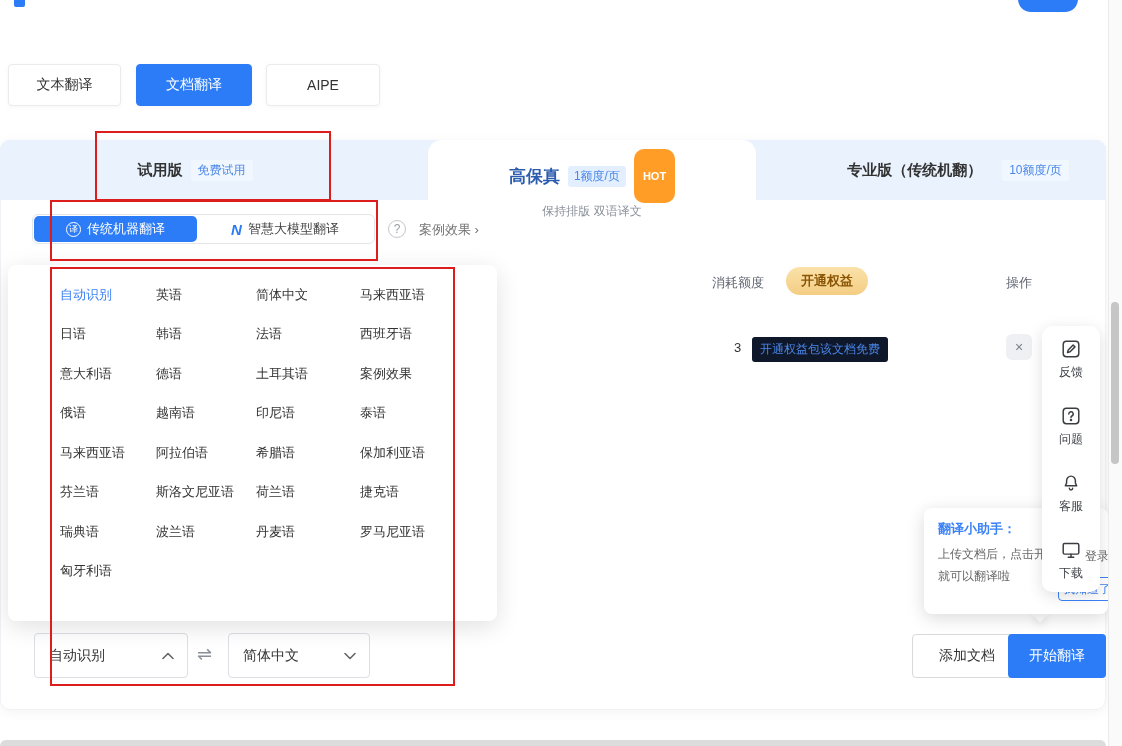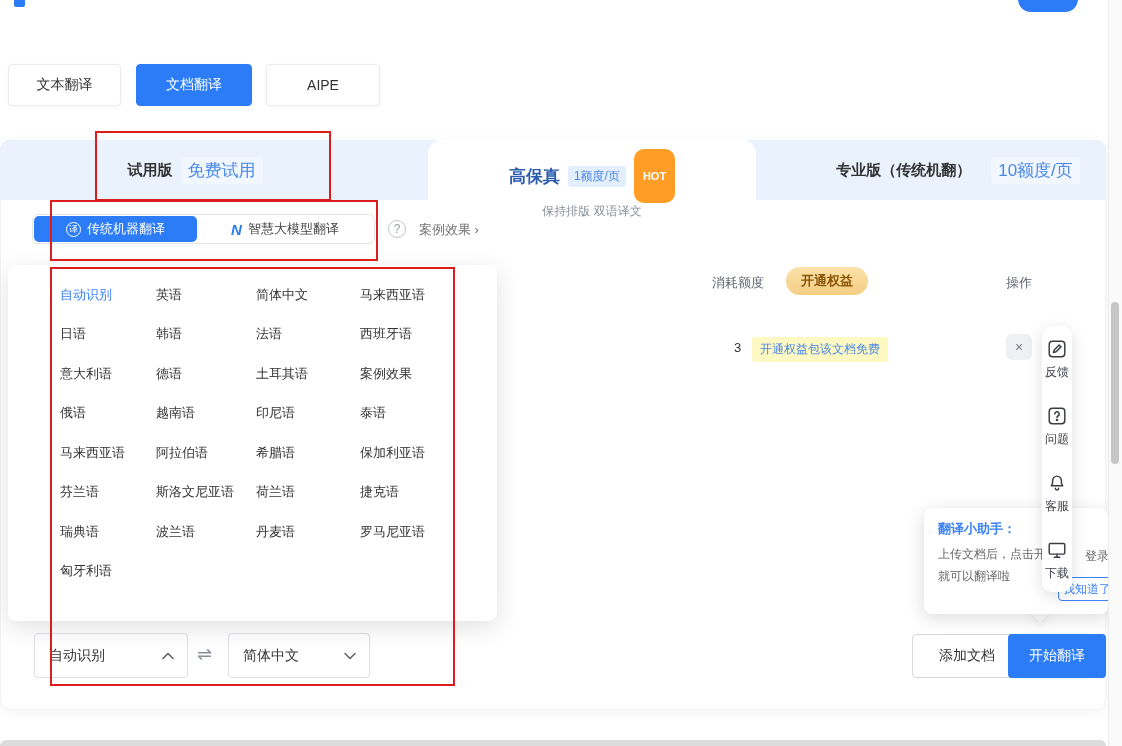--- a/index.html
+++ b/index.html
@@ -8,21 +8,21 @@
   body { position:relative; background:#fff; color:#333;
          font-family:"Liberation Sans","DejaVu Sans",sans-serif; }
   .abs { position:absolute; }
   .fc { display:flex; align-items:center; justify-content:center; }
 
   .nav-tab { top:64px; height:42px; background:#fff; border:1px solid #ebebeb;
              border-radius:4px; font-size:14px; color:#333; cursor:pointer;
              box-shadow:0 1px 4px rgba(0,0,0,.04); }
   .nav-tab.active { background:var(--primary); color:#fff; border-color:var(--primary); }
 
-  .band-badge { background:#f0f7ff; color:var(--blue-text); font-size:17px;
+  .band-badge { background:#f0f7ff; color:var(--blue-text); font-size:12px;
                 padding:2px 7px; border-radius:3px; white-space:nowrap; }
   .blue-badge { background:#e3eefe; color:var(--blue-text); font-size:12px;
                 padding:2px 6px; border-radius:3px; white-space:nowrap; }
 
   .lang { color:#333; font-size:13px; cursor:pointer; white-space:nowrap; }
   .lang.sel { color:#3b82f6; }
 
   .tool { display:flex; flex-direction:column; align-items:center; gap:4px;
           font-size:12px; color:#3c3f45; cursor:pointer; }
 
@@ -77,21 +77,21 @@
   </div>
 </div>
 <div class="abs fc" style="left:388px;top:220px;width:18px;height:18px;border:1px solid #c3c6cb;border-radius:50%;color:#9aa0a8;font-size:12px;">?</div>
 <a class="abs" style="left:419px;top:221px;font-size:13px;color:#737373;text-decoration:none;cursor:pointer;">案例效果 ›</a>
 
 <span class="abs" style="left:712px;top:274px;font-size:13px;color:#5f6470;">消耗额度</span>
 <button class="abs" style="left:786px;top:267px;background:linear-gradient(180deg,#fae2a9,#f4cd83);color:#8a5504;font-size:13px;font-weight:bold;border:none;border-radius:14px;padding:5px 15px;">开通权益</button>
 <span class="abs" style="left:1006px;top:274px;font-size:13px;color:#5f6470;">操作</span>
 
 <span class="abs" style="left:734px;top:340px;font-size:13px;color:#333;">3</span>
-<span class="abs" style="left:752px;top:337px;background:#fef9c3;color:var(--blue-text);font-size:12px;padding:4px 8px;border-radius:3px;">开通权益包该文档免费</span>
+<span class="abs" style="left:752px;top:337px;background:#0f172a;color:var(--blue-text);font-size:12px;padding:4px 8px;border-radius:3px;">开通权益包该文档免费</span>
 <button class="abs fc" style="left:1006px;top:334px;width:26px;height:26px;background:#eef0f3;border:none;border-radius:6px;color:#7a8089;font-size:14px;">×</button>
 
 <div class="abs" style="left:8px;top:265px;width:489px;height:356px;background:#fff;border-radius:8px;box-shadow:0 6px 24px rgba(0,0,0,.12);z-index:20;">
   <div style="display:grid;grid-template-columns:96px 100px 104px auto;grid-auto-rows:39.5px;padding:10px 0 0 52px;align-items:center;">
     <span class="lang sel">自动识别</span>
     <span class="lang">英语</span>
     <span class="lang">简体中文</span>
     <span class="lang">马来西亚语</span>
     <span class="lang">日语</span>
     <span class="lang">韩语</span>
@@ -123,21 +123,21 @@
 
 <div class="abs" style="left:924px;top:508px;width:184px;height:106px;background:#fff;border-radius:8px;box-shadow:0 4px 18px rgba(0,0,0,.15);z-index:40;padding:12px 14px;">
   <div style="color:#3b82f6;font-weight:bold;font-size:13px;">翻译小助手：</div>
   <div style="color:#666;font-size:12px;margin-top:8px;white-space:nowrap;">上传文档后，点击开</div>
   <div style="color:#666;font-size:12px;margin-top:5px;">就可以翻译啦</div>
 </div>
 <div class="abs" style="left:1034px;top:608px;width:12px;height:12px;background:#fff;transform:rotate(45deg);box-shadow:3px 3px 8px rgba(0,0,0,.08);z-index:39;"></div>
 <button class="abs" style="left:1058px;top:577px;width:58px;height:24px;background:#fff;border:1px solid #3b82f6;color:#3b82f6;font-size:12px;border-radius:4px;z-index:41;white-space:nowrap;overflow:hidden;">我知道了</button>
 <span class="abs" style="left:1085px;top:548px;font-size:12px;color:#666;z-index:46;white-space:nowrap;">登录</span>
 
-<div class="abs" style="left:1042px;top:326px;width:30px;background:#fff;border-radius:10px;box-shadow:0 4px 16px rgba(0,0,0,.13);z-index:45;display:flex;flex-direction:column;align-items:center;padding:12px 0 10px;gap:24px;">
+<div class="abs" style="left:1042px;top:326px;width:58px;background:#fff;border-radius:10px;box-shadow:0 4px 16px rgba(0,0,0,.13);z-index:45;display:flex;flex-direction:column;align-items:center;padding:12px 0 10px;gap:24px;">
   <div class="tool">
     <svg width="22" height="22" viewBox="0 0 24 24" fill="none" stroke="#3a3d42" stroke-width="1.6" stroke-linecap="round" stroke-linejoin="round">
       <rect x="3.5" y="3.5" width="17" height="17" rx="3.5"></rect>
       <path d="M8.2 15.8l.8-2.8 5.3-5.3 2 2-5.3 5.3-2.8.8z"></path>
     </svg>
     <span>反馈</span>
   </div>
   <div class="tool">
     <svg width="22" height="22" viewBox="0 0 24 24" fill="none" stroke="#3a3d42" stroke-width="1.6" stroke-linecap="round" stroke-linejoin="round">
       <rect x="3.5" y="3.5" width="17" height="17" rx="3.5"></rect>

